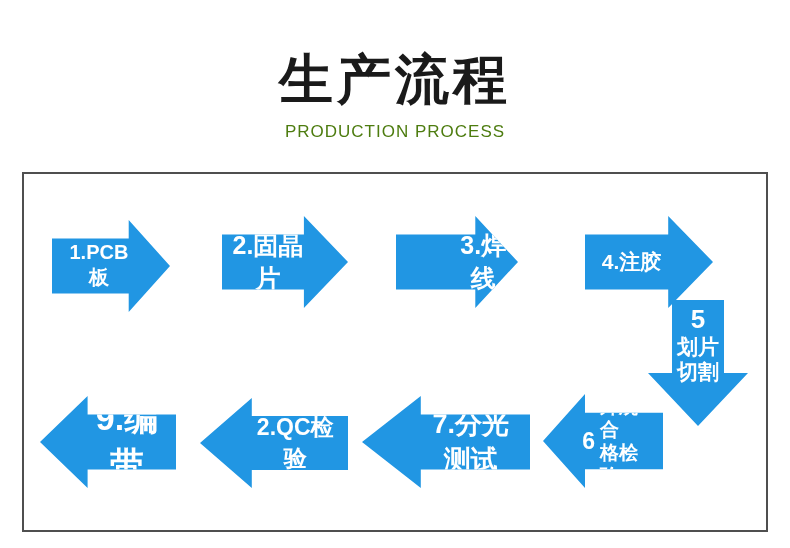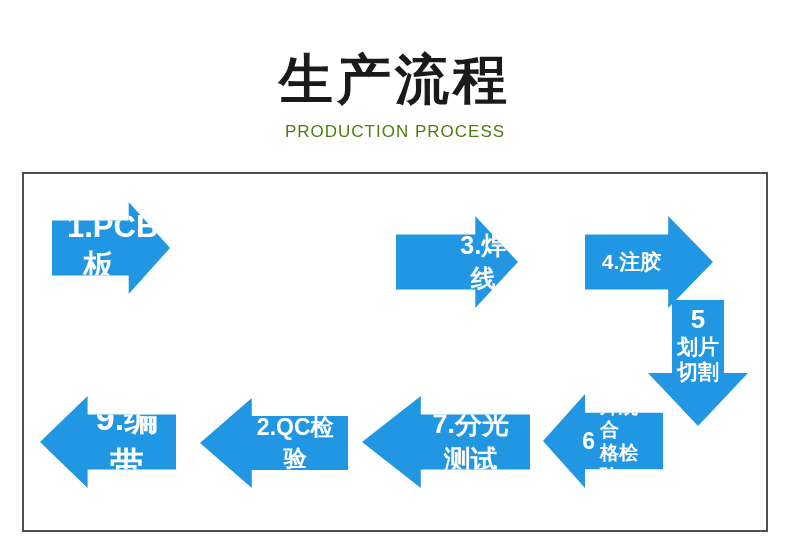--- a/index.html
+++ b/index.html
@@ -56,21 +56,21 @@
   .arrow-left .lbl{width:64%;text-align:center;}
   
   .arrow-down{
     clip-path:polygon(24% 0,76% 0,76% 58%,100% 58%,50% 100%,0 58%,24% 58%);
     flex-direction:column;
     justify-content:flex-start;
     align-items:center;
     padding-top:4px;
   }
 
-  .a1{left:52px;top:194px;width:118px;height:92px;font-size:31px;padding-left:15px;}
+  .a1{left:52px;top:212px;width:118px;height:92px;font-size:20px;padding-left:15px;}
   .a2{left:222px;top:208px;width:126px;height:92px;font-size:25px;}
   .a3{left:396px;top:208px;width:122px;height:92px;font-size:25px;justify-content:flex-end;}
   .a4{left:585px;top:208px;width:128px;height:92px;font-size:21px;}
 
   .a5{left:648px;top:292px;width:100px;height:126px;}
   .a5 .num{font-size:26px;line-height:30px;font-weight:700;}
   .a5 .ln{font-size:21px;line-height:25px;font-weight:700;text-align:center;}
 
   .a6{left:543px;top:386px;width:120px;height:94px;}
   .a6 .content{
@@ -89,20 +89,23 @@
 
 <div class="stage">
 
   <div class="title">生产流程</div>
   <div class="subtitle">PRODUCTION PROCESS</div>
 
   <div class="diagram-box"></div>
 
   <div class="arrow arrow-right a1">
     <span class="lbl">1.PCB板</span>
+  </div>
+  <div class="arrow arrow-right a2">
+    <span class="lbl">2.固晶片</span>
   </div>
   <div class="arrow arrow-right a3">
     <span class="lbl">3.焊线</span>
   </div>
   <div class="arrow arrow-right a4">
     <span class="lbl">4.注胶</span>
   </div>
 
   <div class="arrow arrow-down a5">
     <span class="num">5</span>

